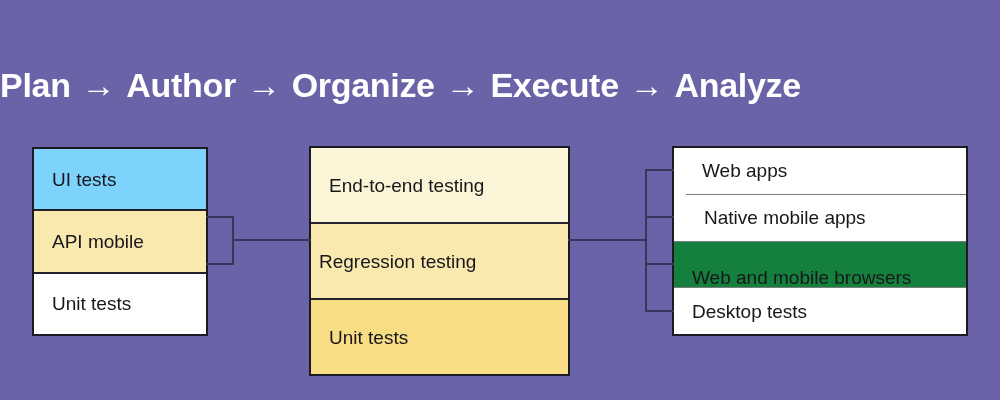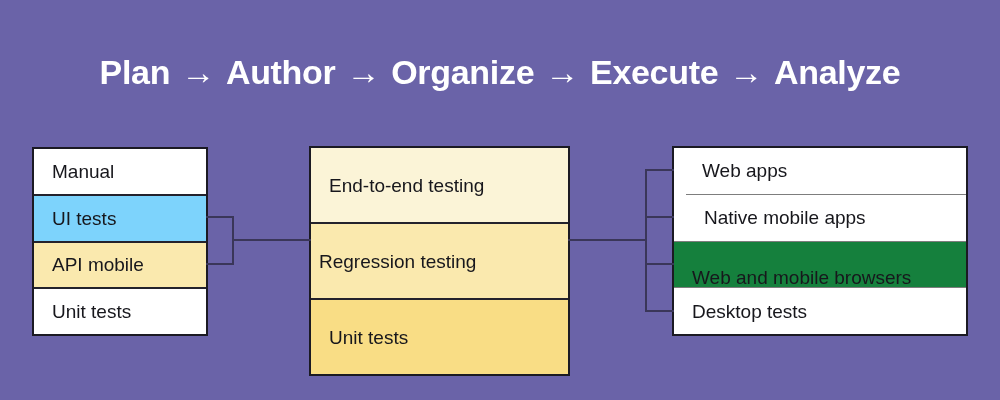--- a/index.html
+++ b/index.html
@@ -10,24 +10,23 @@
   }
   .canvas {
     position: relative;
     width: 1000px;
     height: 400px;
     background: var(--background, #6A63A8);
     overflow: hidden;
   }
   .title {
     position: absolute;
-    top: 54px;
+    top: 67px;
     left: 0;
     right: 0;
-    text-align: center;
     color: var(--title-text, #FFFFFF);
     font-size: 34px;
     font-weight: 700;
     letter-spacing: -0.3px;
     line-height: 36px;
     white-space: nowrap;
   }
   .title .arrow {
     margin: 0 11px;
     font-weight: 700;
@@ -72,23 +71,20 @@
 </head>
 <body>
 
 <div class="canvas">
 
   <div class="title">
     <span>Plan</span><span class="arrow">→</span><span>Author</span><span class="arrow">→</span><span>Organize</span><span class="arrow">→</span><span>Execute</span><span class="arrow">→</span><span>Analyze</span>
   </div>
 
   <div class="box box-left dark-dividers">
-    <div class="row" style="background: rgb(255, 255, 255);">
-      <span class="row-label">Manual</span>
-    </div>
     <div class="row" style="background: #7dd3fc;">
       <span class="row-label">UI tests</span>
     </div>
     <div class="row" style="background: rgb(250, 233, 174);">
       <span class="row-label">API mobile</span>
     </div>
     <div class="row" style="background: rgb(255, 255, 255);">
       <span class="row-label">Unit tests</span>
     </div>
   </div>

